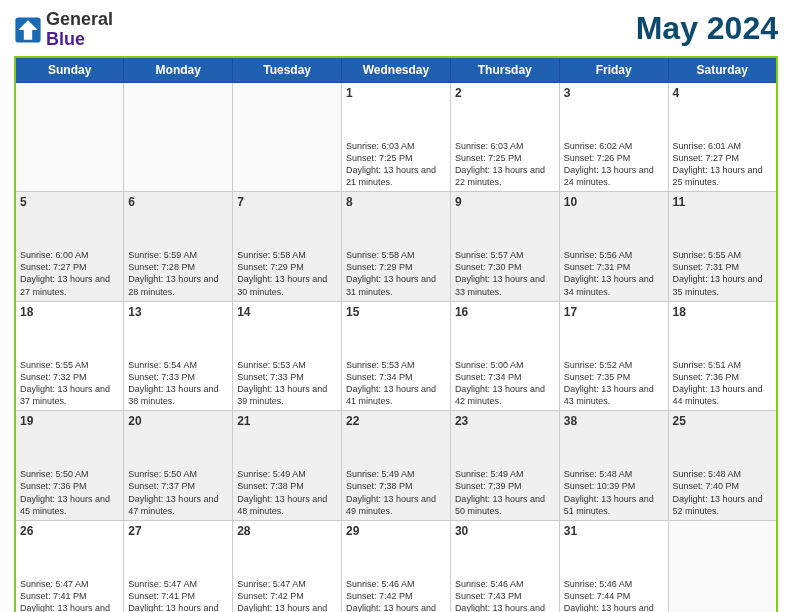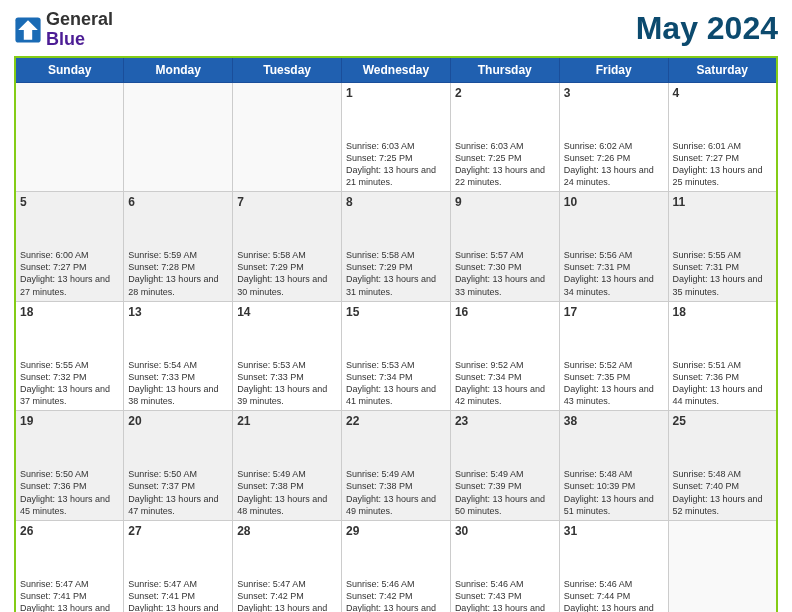--- a/index.html
+++ b/index.html
@@ -222,21 +222,21 @@
 Daylight: 13 hours and 39 minutes.</div>
           </td>
           <td>
             <div class="day-num">15</div>
             <div class="day-info">Sunrise: 5:53 AM
 Sunset: 7:34 PM
 Daylight: 13 hours and 41 minutes.</div>
           </td>
           <td>
             <div class="day-num">16</div>
-            <div class="day-info">Sunrise: 9:52 AM
+            <div class="day-info">Sunrise: 5:00 AM
 Sunset: 7:34 PM
 Daylight: 13 hours and 42 minutes.</div>
           </td>
           <td>
             <div class="day-num">17</div>
             <div class="day-info">Sunrise: 5:52 AM
 Sunset: 7:35 PM
 Daylight: 13 hours and 43 minutes.</div>
           </td>
           <td>

